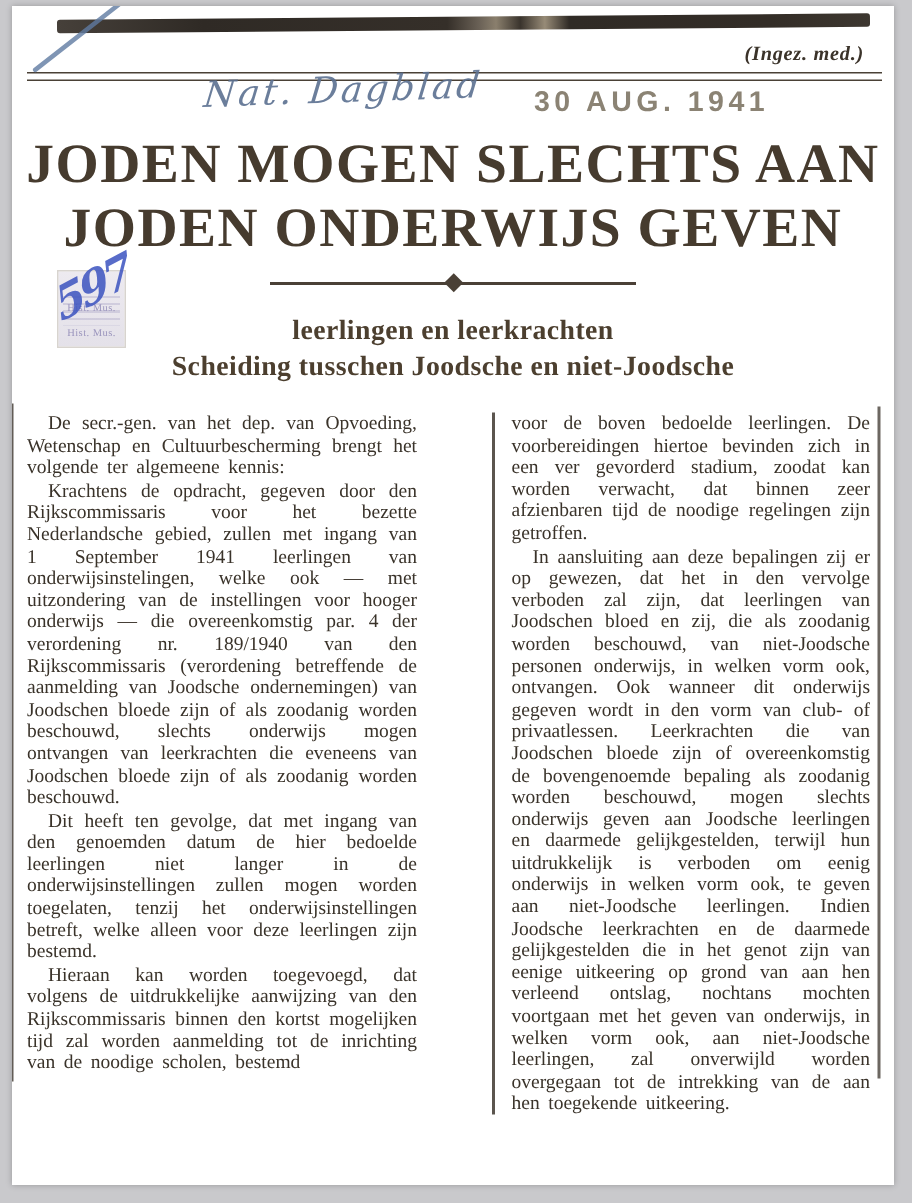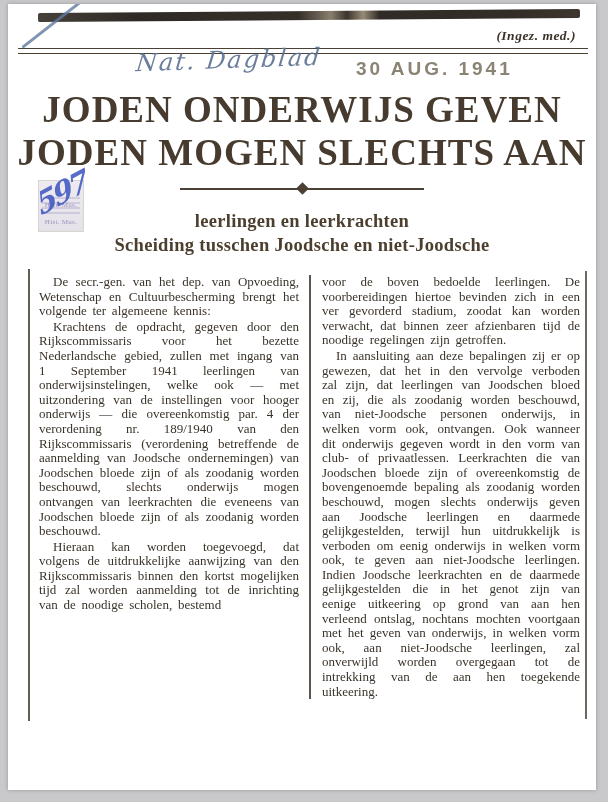--- a/index.html
+++ b/index.html
@@ -97,22 +97,23 @@
   .subheadline{
     text-align:center;
     font-weight:bold;
     font-size:18.5px;line-height:24px;
     color:#4c3f2f;
     margin-top:16px;
     letter-spacing:.3px;
   }
   .body-wrap{
     position:relative;
-    margin:18px 12px 0 25px;
+    margin:18px 12px 0 4px;
     display:flex;
+    gap:40px;
   }
   .edge-line-left{
     position:absolute;left:-5px;top:-6px;height:452px;width:2px;
     background:rgba(45,38,30,.75);
   }
   .edge-line-right{
     position:absolute;right:-3px;top:-4px;height:448px;width:2px;
     background:rgba(45,38,30,.7);
   }
   .col{
@@ -138,22 +139,22 @@
   <div class="ingez">(Ingez. med.)</div>
 
   <div class="dblrule"></div>
 
   <div class="annot-row">
     <span class="handwriting">Nat. Dagblad</span>
     <span class="datestamp">30 AUG. 1941</span>
   </div>
 
   <div class="headline">
+    <div>JODEN MOGEN SLECHTS AAN</div>
     <div>JODEN ONDERWIJS GEVEN</div>
-    <div>JODEN MOGEN SLECHTS AAN</div>
   </div>
 
   <div class="mid-zone">
     <div class="stamp">
       <div>Hist. Mus.</div>
       <div class="stamp-smudge"></div>
       <div style="position:absolute;bottom:3px;left:0;right:0;">Hist. Mus.</div>
       <div class="stamp-scrawl">597</div>
     </div>
 
@@ -168,20 +169,21 @@
       <div>Scheiding tusschen Joodsche en niet-Joodsche</div>
     </div>
   </div>
 
   <div class="body-wrap">
     <div class="edge-line-left"></div>
     <div class="edge-line-right"></div>
     <div class="col col-left">
         <p>De secr.-gen. van het dep. van Opvoeding, Wetenschap en Cultuurbescherming brengt het volgende ter algemeene kennis:</p>
         <p>Krachtens de opdracht, gegeven door den Rijkscommissaris voor het bezette Nederlandsche gebied, zullen met ingang van 1 September 1941 leerlingen van onderwijsinstelingen, welke ook — met uitzondering van de instellingen voor hooger onderwijs — die overeenkomstig par. 4 der verordening nr. 189/1940 van den Rijkscommissaris (verordening betreffende de aanmelding van Joodsche ondernemingen) van Joodschen bloede zijn of als zoodanig worden beschouwd, slechts onderwijs mogen ontvangen van leerkrachten die eveneens van Joodschen bloede zijn of als zoodanig worden beschouwd.</p>
+        <p>Dit heeft ten gevolge, dat met ingang van den genoemden datum de hier bedoelde leerlingen niet langer in de onderwijsinstellingen zullen mogen worden toegelaten, tenzij het onderwijsinstellingen betreft, welke alleen voor deze leerlingen zijn bestemd.</p>
         <p>Hieraan kan worden toegevoegd, dat volgens de uitdrukkelijke aanwijzing van den Rijkscommissaris binnen den kortst mogelijken tijd zal worden aanmelding tot de inrichting van de noodige scholen, bestemd</p>
       </div>
     <div class="col col-right">
         <p>voor de boven bedoelde leerlingen. De voorbereidingen hiertoe bevinden zich in een ver gevorderd stadium, zoodat kan worden verwacht, dat binnen zeer afzienbaren tijd de noodige regelingen zijn getroffen.</p>
         <p>In aansluiting aan deze bepalingen zij er op gewezen, dat het in den vervolge verboden zal zijn, dat leerlingen van Joodschen bloed en zij, die als zoodanig worden beschouwd, van niet-Joodsche personen onderwijs, in welken vorm ook, ontvangen. Ook wanneer dit onderwijs gegeven wordt in den vorm van club- of privaatlessen. Leerkrachten die van Joodschen bloede zijn of overeenkomstig de bovengenoemde bepaling als zoodanig worden beschouwd, mogen slechts onderwijs geven aan Joodsche leerlingen en daarmede gelijkgestelden, terwijl hun uitdrukkelijk is verboden om eenig onderwijs in welken vorm ook, te geven aan niet-Joodsche leerlingen. Indien Joodsche leerkrachten en de daarmede gelijkgestelden die in het genot zijn van eenige uitkeering op grond van aan hen verleend ontslag, nochtans mochten voortgaan met het geven van onderwijs, in welken vorm ook, aan niet-Joodsche leerlingen, zal onverwijld worden overgegaan tot de intrekking van de aan hen toegekende uitkeering.</p>
       </div>
   </div>
 
 </div>
 

